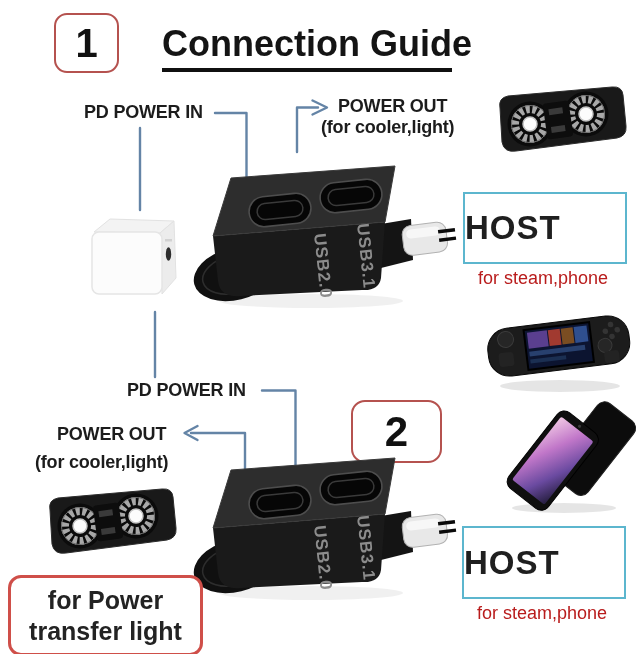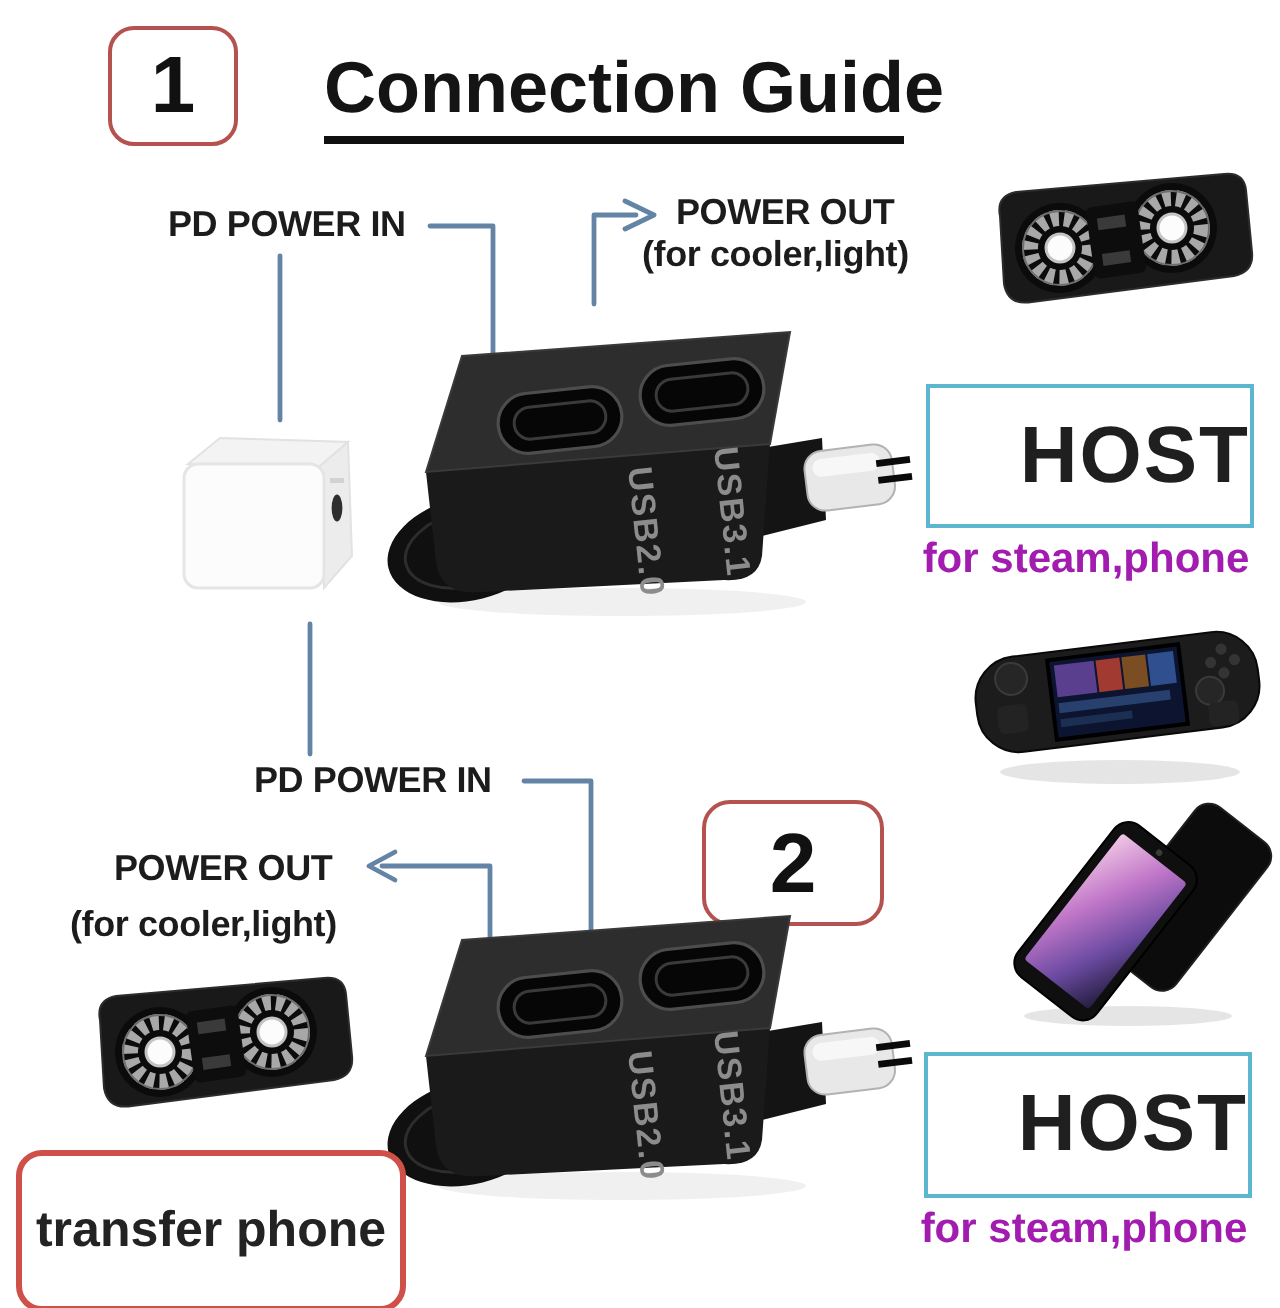--- a/index.html
+++ b/index.html
@@ -20,26 +20,26 @@
   .title-underline{
     position:absolute;left:162px;top:68px;width:290px;height:4px;background:#101010;
   }
   .stepbox{
     position:absolute;border:2.5px solid #b5524f;border-radius:13px;background:#ffffff;
     display:flex;align-items:center;justify-content:center;
     font-weight:700;color:#111111;
   }
   .hostbox{
     position:absolute;border:2.5px solid #5cb6ce;background:#ffffff;
-    display:flex;align-items:center;justify-content:flex-end;
-    font-weight:700;font-size:40px;letter-spacing:1px;color:#1f1f1f;
+    display:flex;align-items:center;justify-content:flex-start;
+    font-weight:700;font-size:33px;letter-spacing:1px;color:#1f1f1f;
   }
   .hostsub{
-    position:absolute;font-weight:700;font-size:21px;text-align:center;
-    color:#a21caf;white-space:nowrap;
+    position:absolute;font-weight:400;font-size:18px;text-align:center;
+    color:#b91c1c;white-space:nowrap;
   }
   .notebox{
     position:absolute;left:8px;top:575px;width:189px;height:75px;
     border:3px solid #cf4f49;border-radius:13px;background:#ffffff;
     display:flex;flex-direction:column;align-items:center;justify-content:center;
     font-weight:700;font-size:25px;line-height:1.22;color:#232323;
   }
   .overlay{pointer-events:none;}
 </style>
 </head>
@@ -226,21 +226,22 @@
     </g>
     <g transform="rotate(-6 168 46)">
       <rect x="137" y="31" width="62" height="30" rx="15" fill="#060606" stroke="#4d4d4d" stroke-width="1.6"></rect>
       <rect x="145" y="38" width="46" height="16" rx="8" fill="none" stroke="#3a3a3a" stroke-width="1.5"></rect>
     </g>
     <text transform="translate(131 84) rotate(84)" font-size="17" font-weight="bold" fill="#8c8c8c" letter-spacing="1">USB2.0</text>
     <text transform="translate(174 74) rotate(84)" font-size="17" font-weight="bold" fill="#8c8c8c" letter-spacing="1">USB3.1</text>
   </svg>
 
   <div class="notebox">
-    <span>transfer phone</span>
+    <span>for Power</span>
+    <span>transfer light</span>
   </div>
 
   <div class="hostbox" style="left:462px;top:526px;width:160px;height:69px;">
     <span>HOST</span>
   </div>
   <div class="hostsub" style="left:447px;top:603px;width:190px;">for steam,phone</div>
 
 </div>
 
 </body></html>

